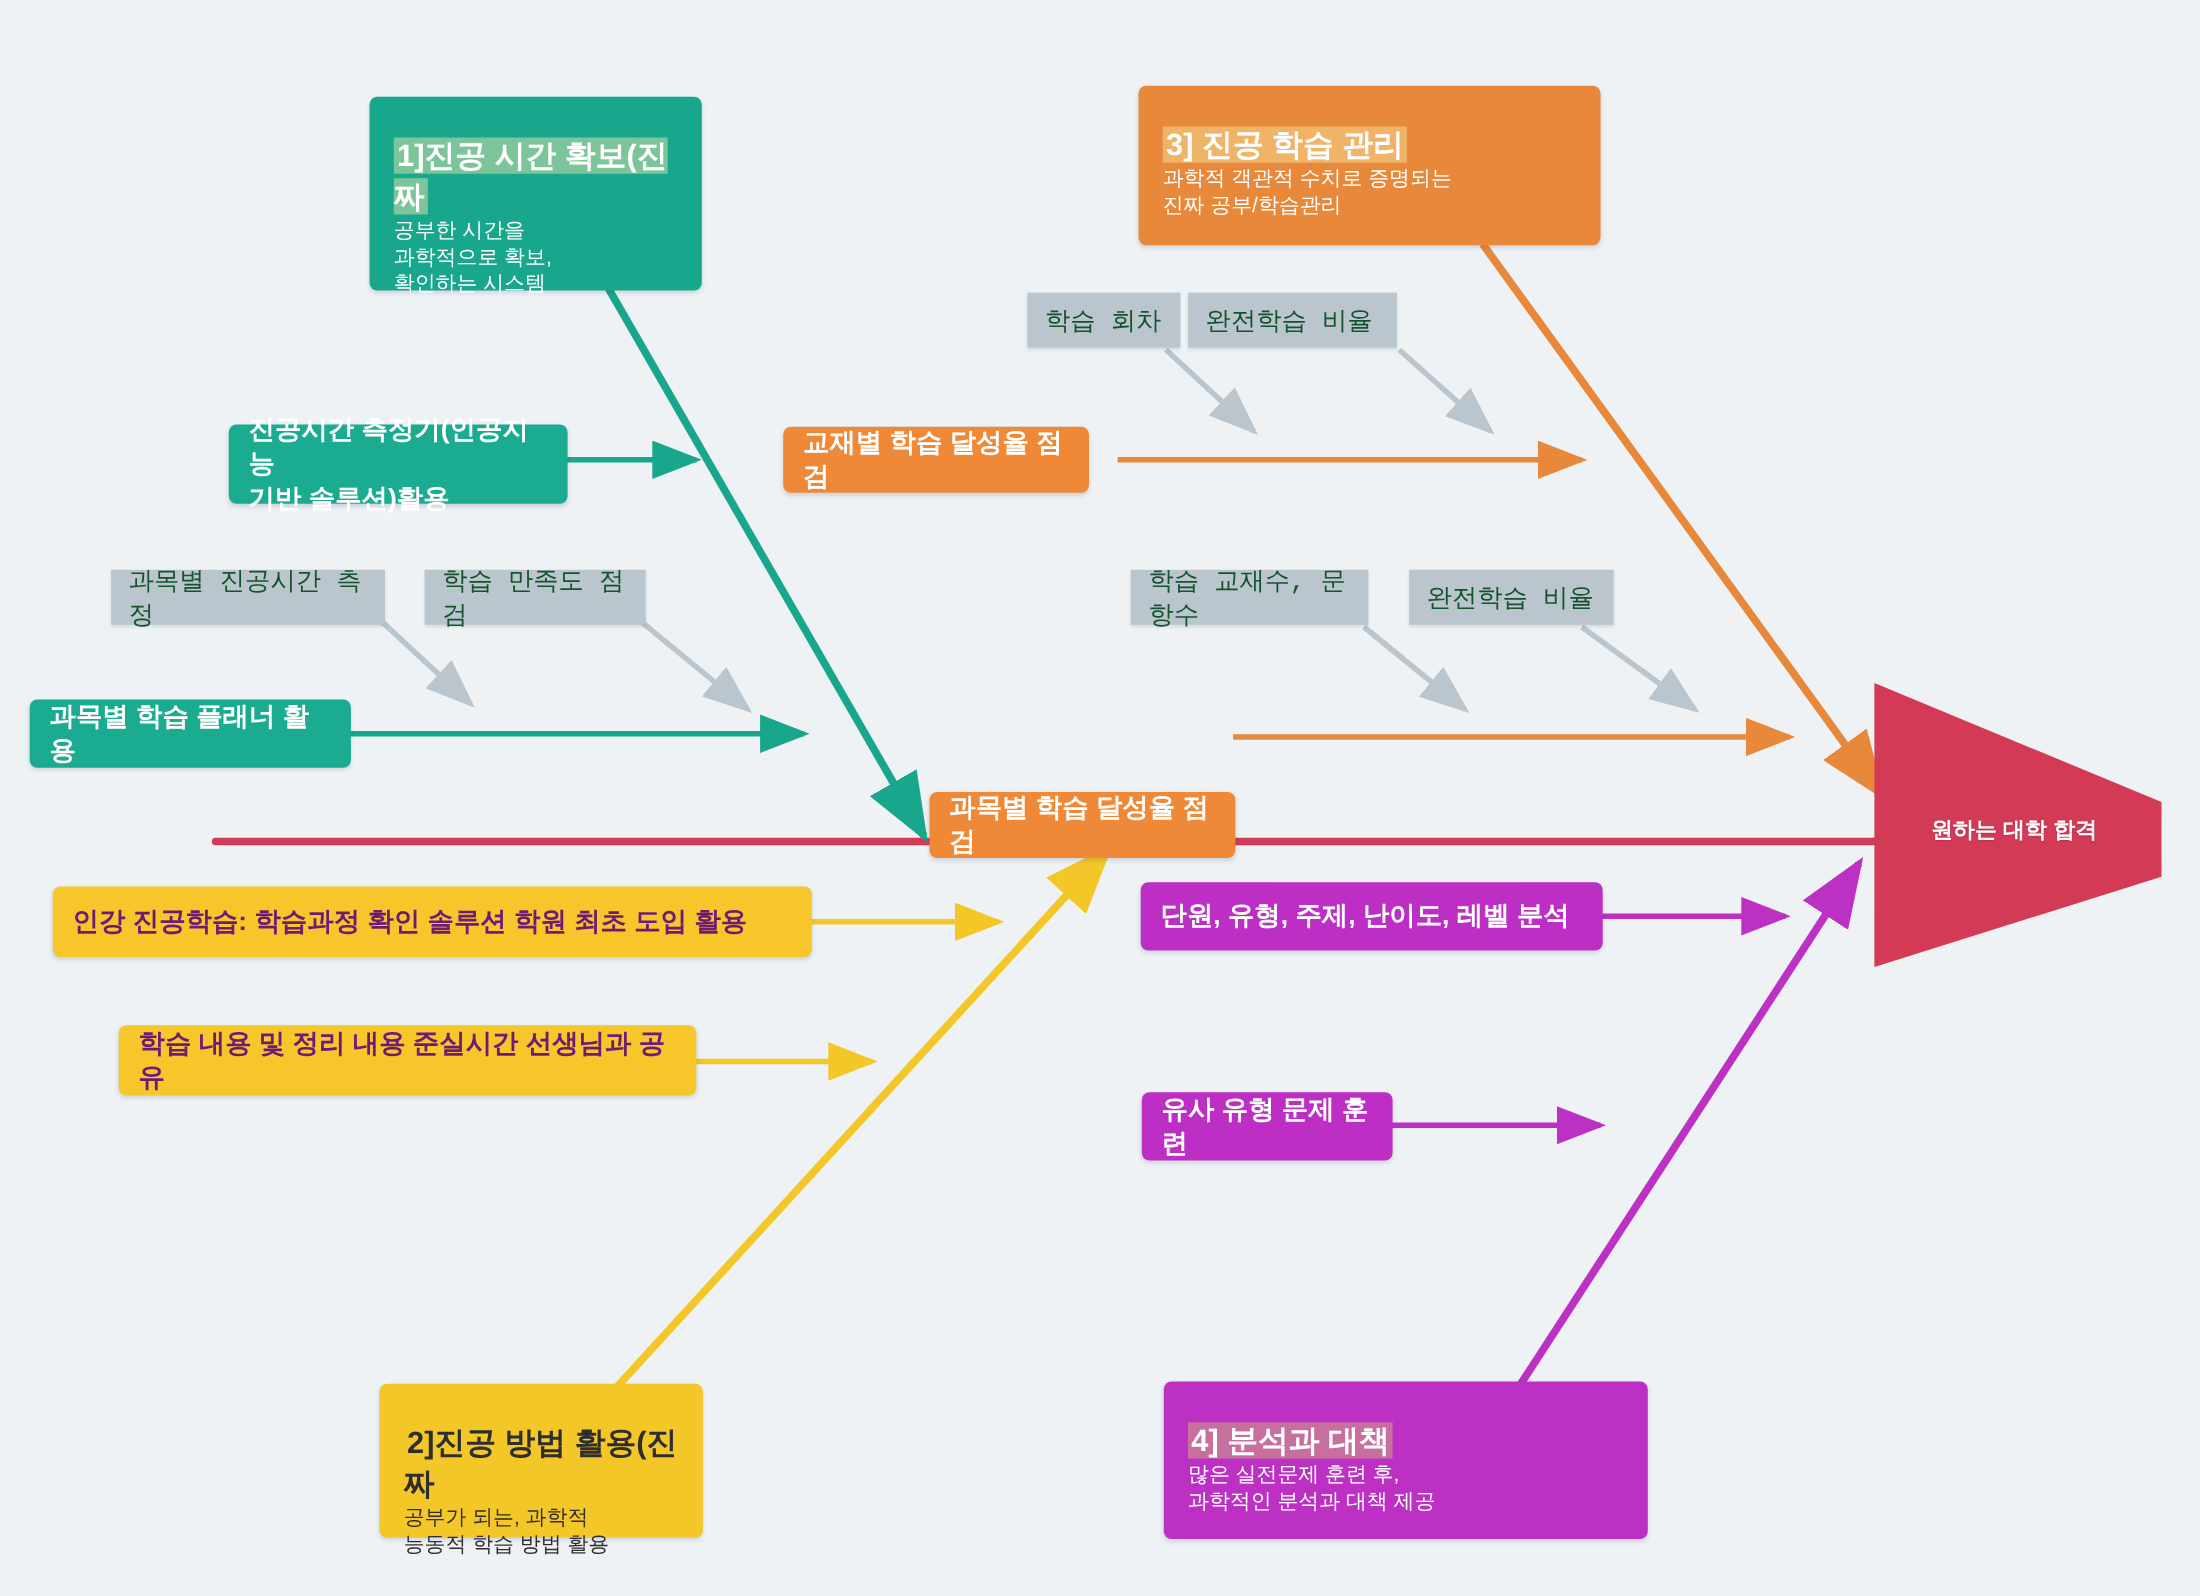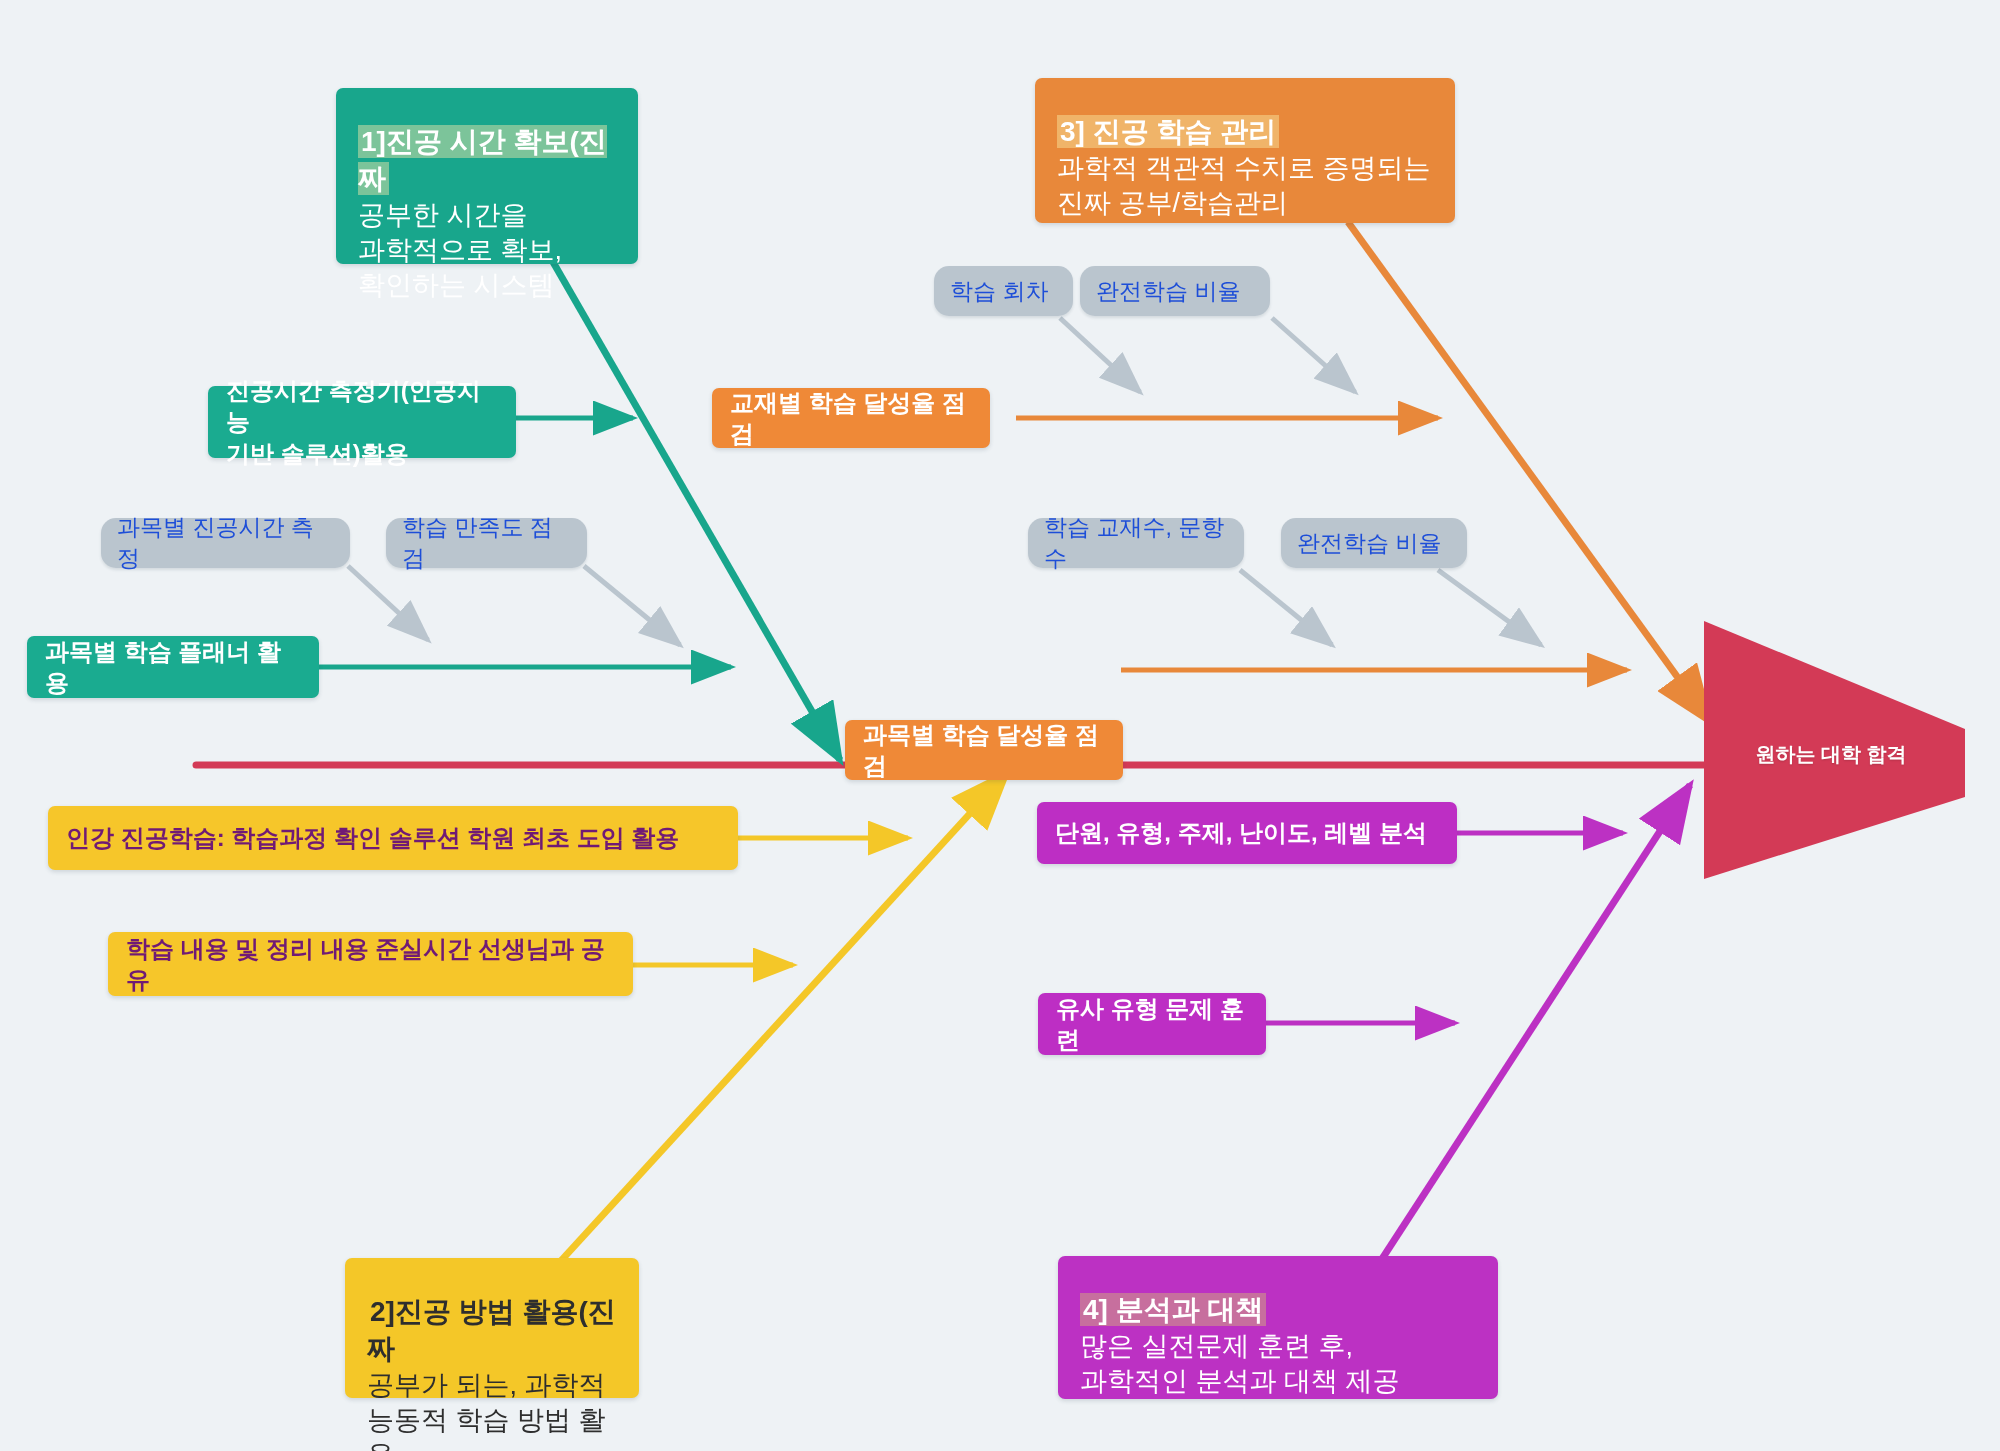--- a/index.html
+++ b/index.html
@@ -43,21 +43,21 @@
     align-items: flex-start;
   }
   .hdr .title {
     font-weight: bold;
     font-size: 28px;
     line-height: 1.32;
     display: inline;
     padding: 1px 3px;
   }
   .hdr .body {
-    font-size: 27px;
+    font-size: 19px;
     line-height: 1.30;
     white-space: pre-line;
     font-weight: 500;
   }
   .hdr-teal  { background: #18a68c; color: #ffffff; }
   .hdr-teal .title  { background: #7cc49a; color: #ffffff; }
   .hdr-orange{ background: #e8883a; color: #ffffff; }
   .hdr-orange .title{ background: #f0b469; color: #ffffff; }
   .hdr-yellow{ background: #f4c728; color: #2e2e2e; }
   .hdr-yellow .title{ background: #f4c728; color: #2e2e2e; }
@@ -73,25 +73,26 @@
   }
   .c-teal   { background: #1aab90; color: #ffffff; }
   .c-orange { background: #ef8937; color: #ffffff; }
   .c-yellow { background: #f6c62a; color: #701a75; }
   .c-purple { background: #bd2ec4; color: #ffffff; }
 
   
   .sub {
     padding: 9px 16px;
     background: #bac5ce;
-    color: #1d4ed8;
+    color: #14532d;
     font-size: 23px;
     font-weight: 400;
-    border-radius: 15px;
+    border-radius: 0;
     box-shadow: 0 2px 3px rgba(40,60,80,0.13);
+    font-family: Liberation Mono, monospace;
   }
 
   
   .effect {
     position: absolute;
     z-index: 4;
   }
   .effect .label {
     position: absolute;
     left: 0; top: 4px;

